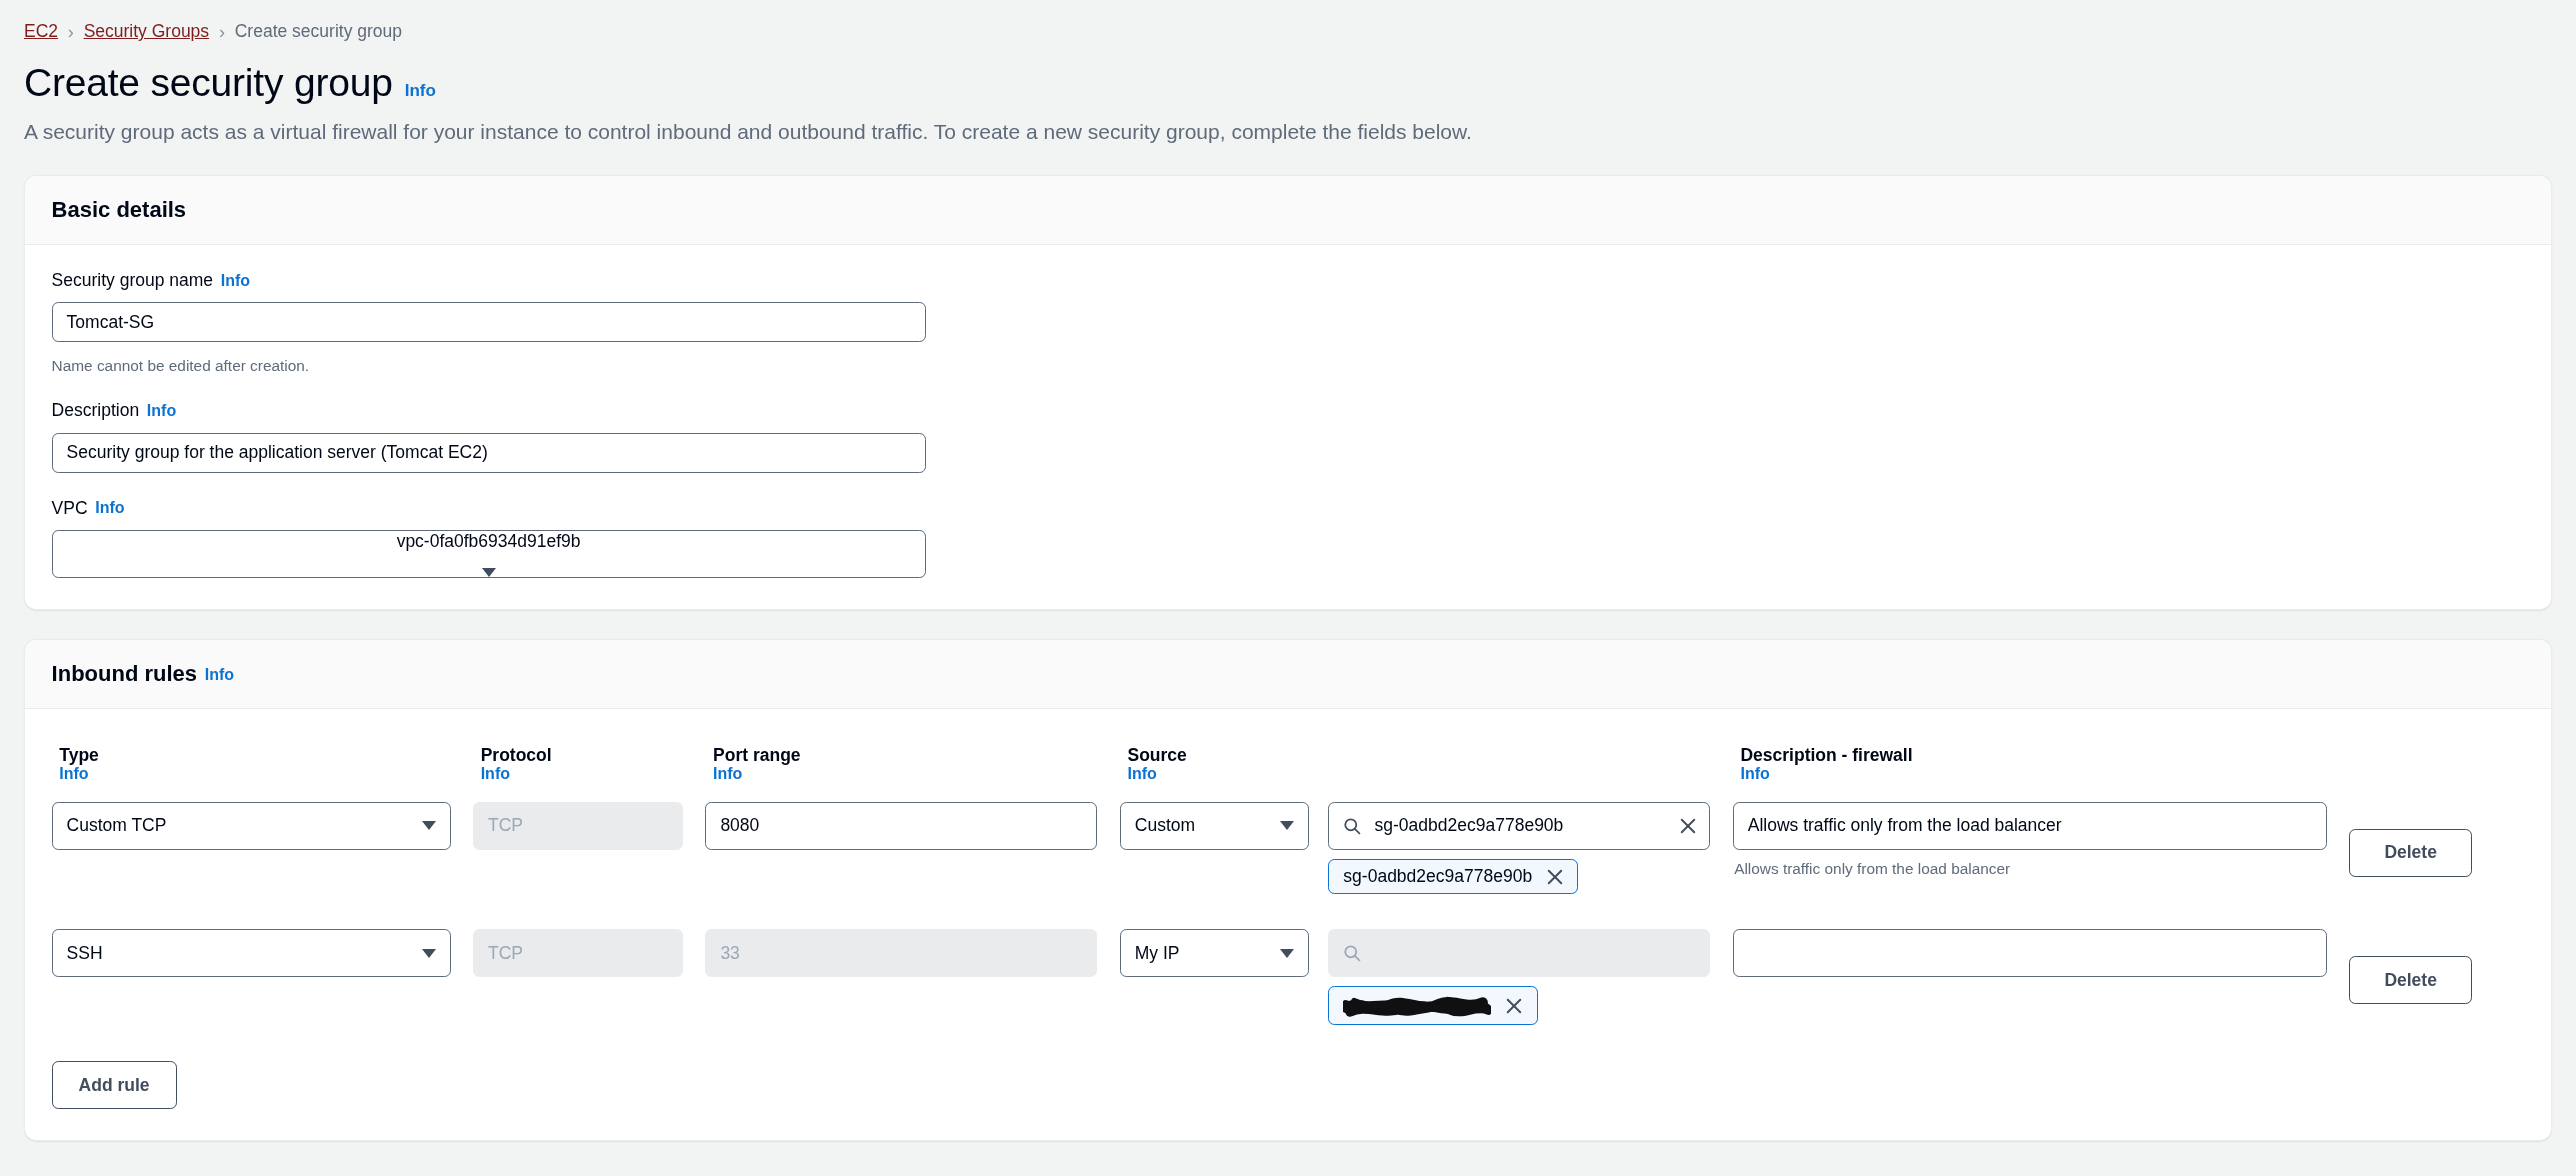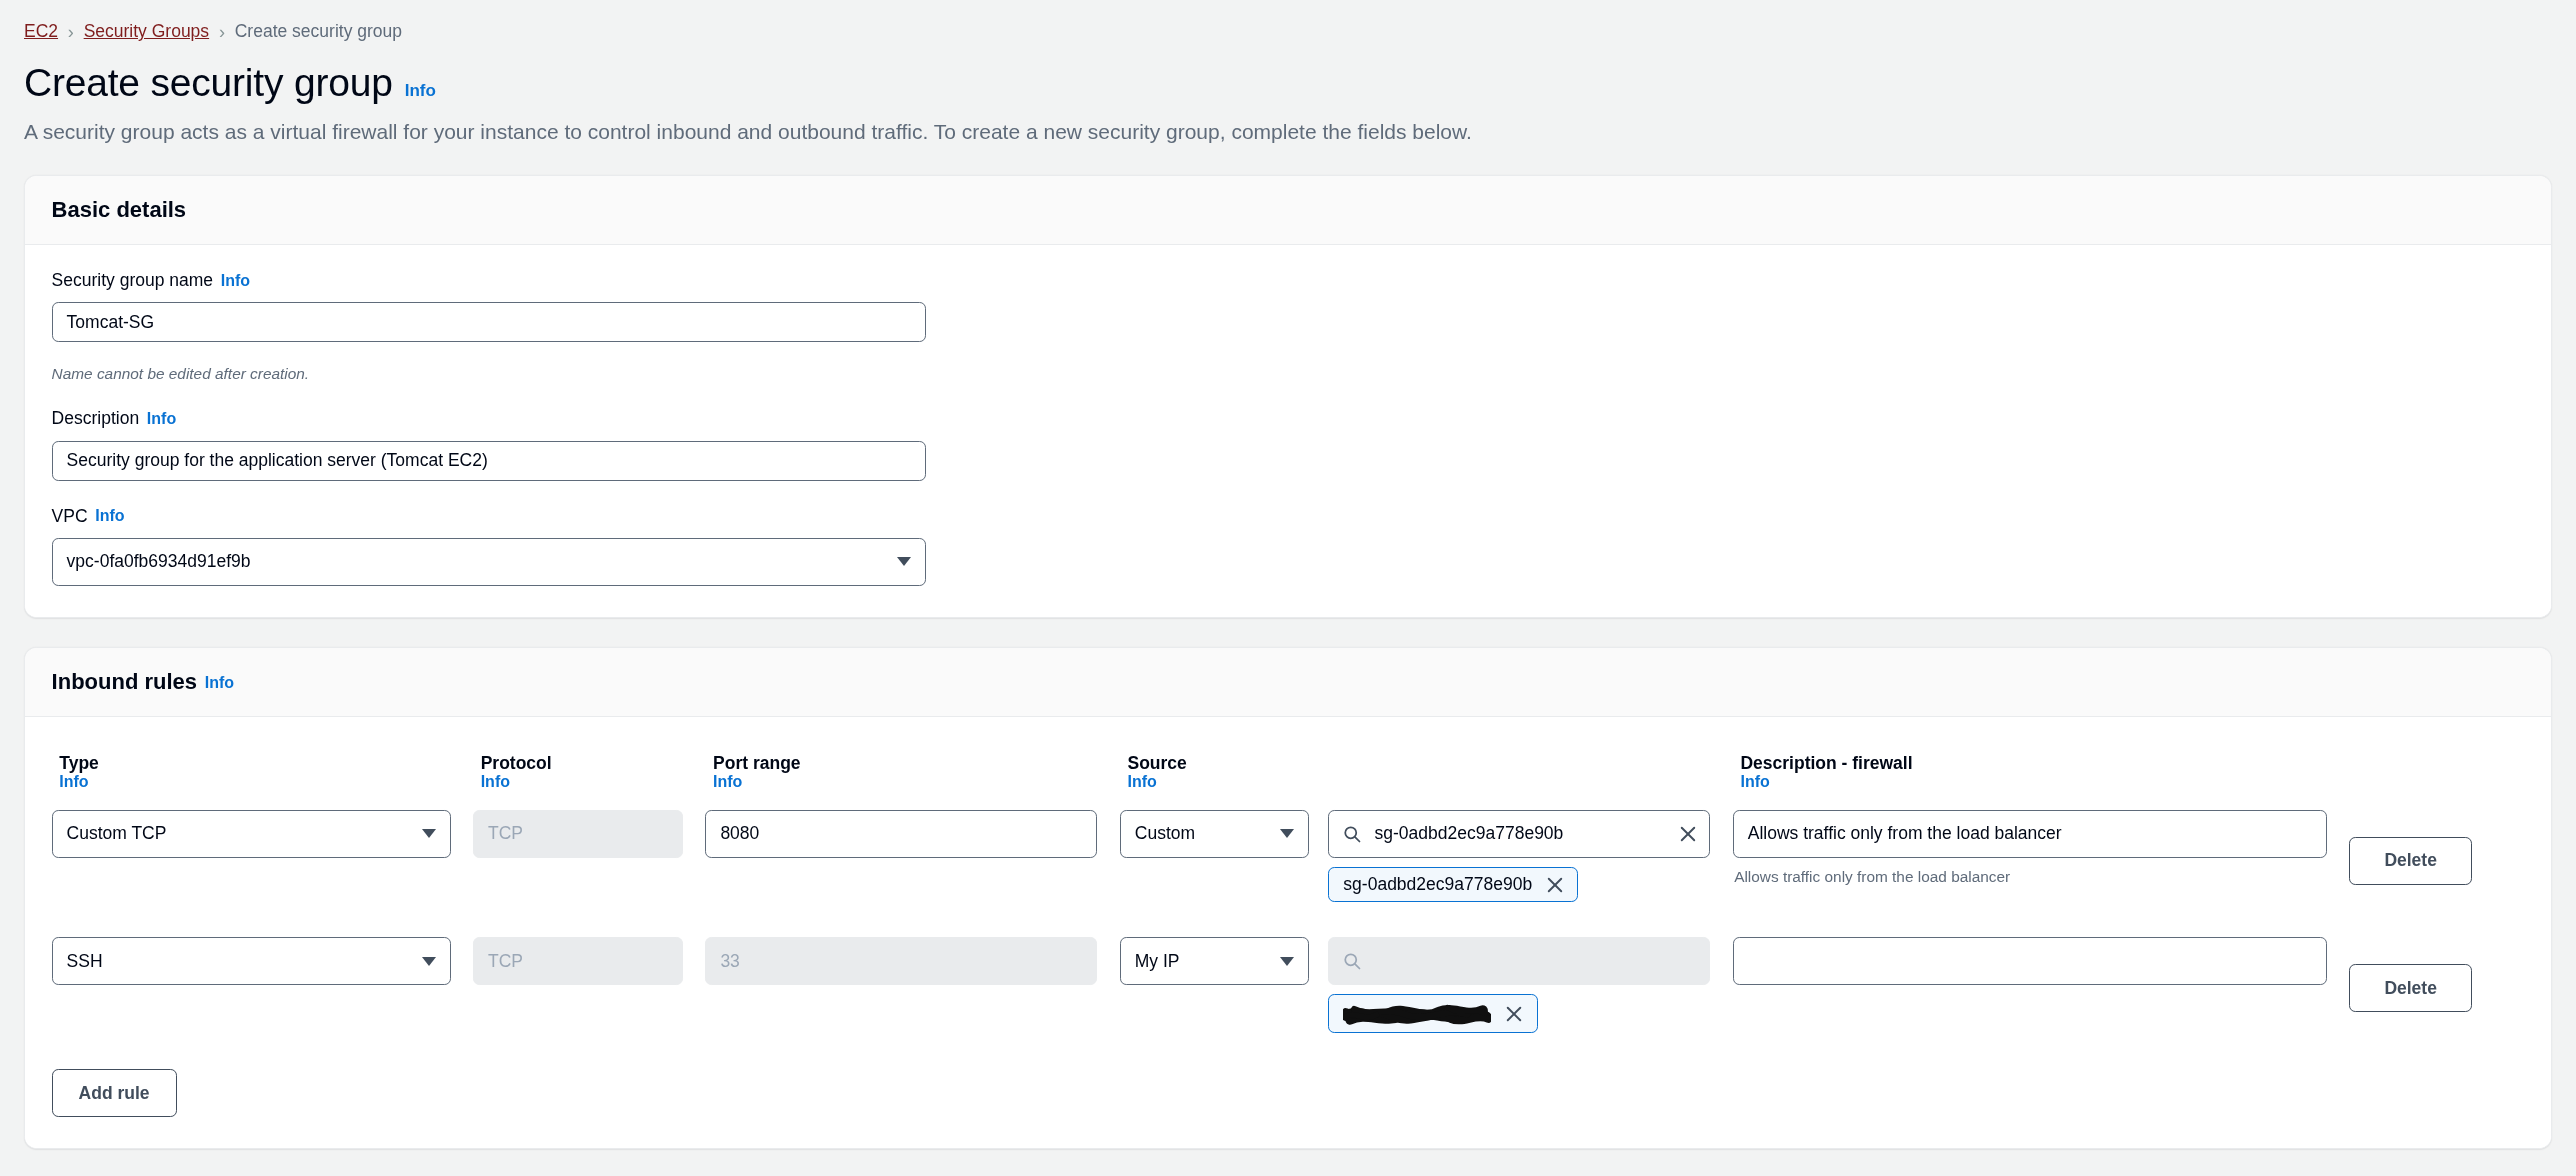--- a/index.html
+++ b/index.html
@@ -116,36 +116,36 @@
     font-size: 17.5px;
     color: #000716;
     padding: 0 14px;
     outline: none;
     display: flex;
     align-items: center;
   }
   .field-hint {
     font-size: 15.4px;
     color: #5f6b7a;
-    margin-top: 23px;
-    font-style: italic;
+    margin-top: 15px;
   }
   .select-box {
     width: 874px;
     height: 48px;
     border: 1.4px solid #5f6b7a;
     border-radius: 6.3px;
     background: #ffffff;
     font-size: 17.5px;
     color: #000716;
     padding: 0 14px;
     display: flex;
     align-items: center;
     justify-content: space-between;
     cursor: pointer;
+    flex-direction: column;
   }
   .caret {
     width: 0; height: 0;
     border-left: 7.7px solid transparent;
     border-right: 7.7px solid transparent;
     border-top: 9px solid #414d5c;
   }
 
   
   .rules-head {

